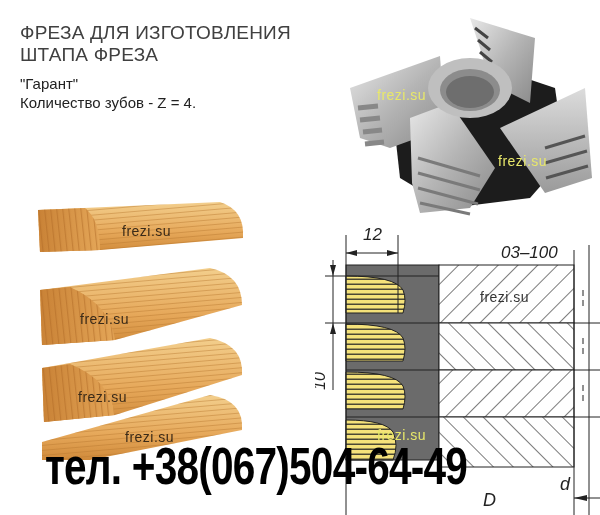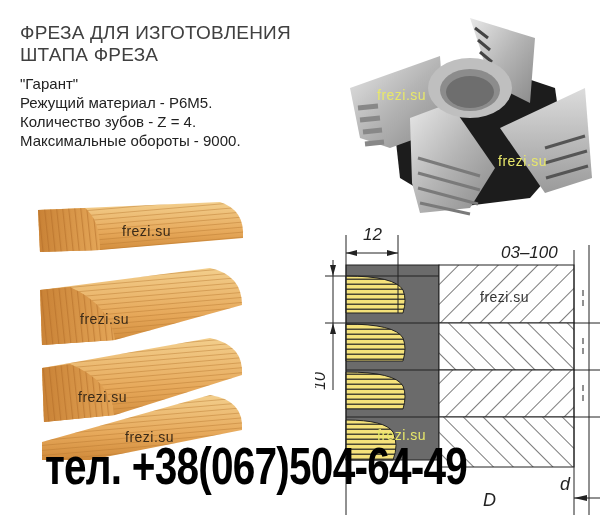--- a/index.html
+++ b/index.html
@@ -13,23 +13,21 @@
 </style>
 </head>
 <body>
 
 <div id="title" class="abs">
   <div>ФРЕЗА ДЛЯ ИЗГОТОВЛЕНИЯ</div>
   <div>ШТАПА ФРЕЗА</div>
 </div>
 <div id="specs" class="abs">
   <div>"Гарант"</div>
-  <div>Режущий материал - Р6М5.</div>
   <div>Количество зубов - Z = 4.</div>
-  <div>Максимальные обороты - 9000.</div>
 </div>
 
 <svg class="abs" style="left:330px;top:8px" width="265" height="212" viewBox="0 0 265 212">
   <defs>
     <linearGradient id="steel" x1="0" y1="0" x2="1" y2="1">
       <stop offset="0" stop-color="#e8e8e8"></stop>
         <stop offset="0.5" stop-color="#b5b5b5"></stop>
         <stop offset="1" stop-color="#8a8a8a"></stop>
     </linearGradient>
     <linearGradient id="steel2" x1="0" y1="0" x2="0" y2="1">

